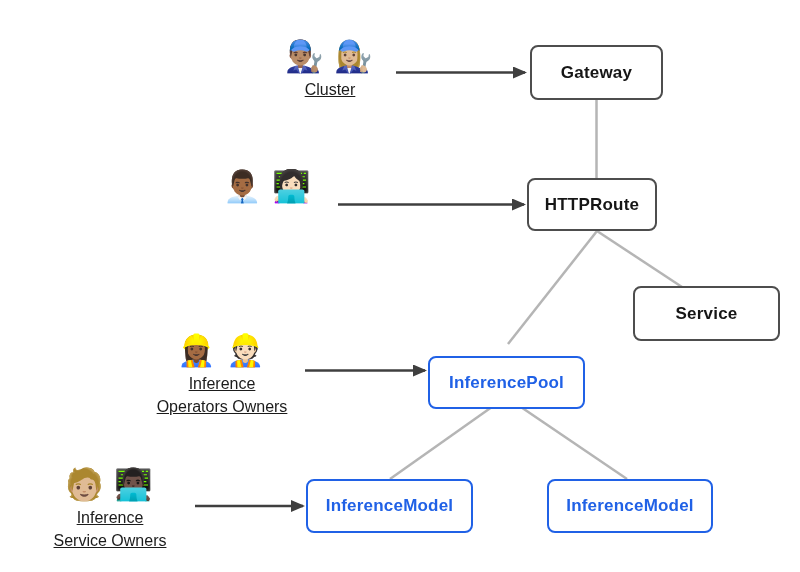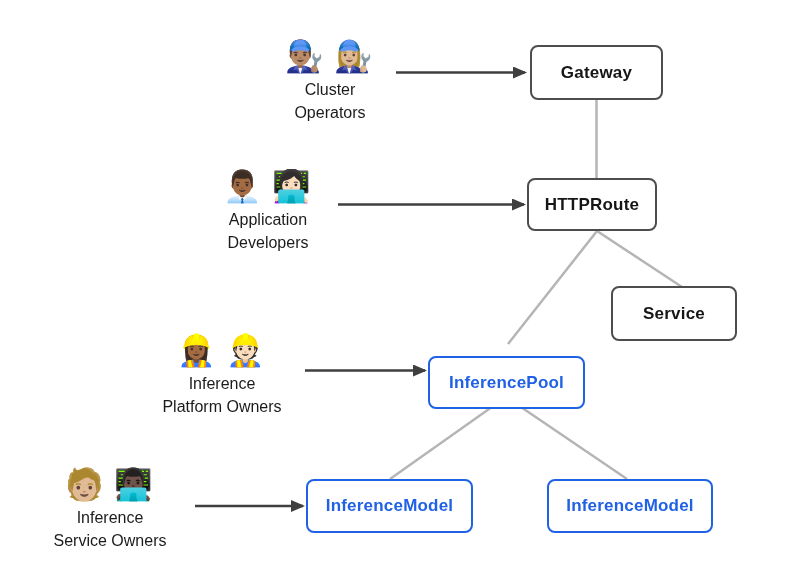--- a/index.html
+++ b/index.html
@@ -62,21 +62,21 @@
     font-size: 31px;
     line-height: 42px;
     letter-spacing: 1px;
     white-space: nowrap;
   }
   .persona .plabel {
     font-size: 16px;
     line-height: 23px;
     color: #1b1b1b;
   }
-  .persona .plabel span { display: block; }
+  .persona .plabel span { display: block; text-decoration: underline; }
 </style>
 </head>
 <body>
 
 <div class="canvas">
 
   <svg class="edges" viewBox="0 0 800 572" xmlns="http://www.w3.org/2000/svg">
     <defs>
       <marker id="arrowhead" markerUnits="userSpaceOnUse" markerWidth="14" markerHeight="12" refX="12" refY="6" orient="auto">
         <path d="M0,0 L14,6 L0,12 Z" style="fill: var(--arrow-dark, #3f3f3f);"></path>
@@ -92,49 +92,44 @@
     <line class="arrow" x1="396" y1="72.5" x2="525" y2="72.5" marker-end="url(#arrowhead)"></line>
     <line class="arrow" x1="338" y1="204.5" x2="524" y2="204.5" marker-end="url(#arrowhead)"></line>
     <line class="arrow" x1="305" y1="370.5" x2="425" y2="370.5" marker-end="url(#arrowhead)"></line>
     <line class="arrow" x1="195" y1="506" x2="303" y2="506" marker-end="url(#arrowhead)"></line>
   </svg>
 
   <div class="node core" style="left:530px; top:45px; width:133px; height:55px;">Gateway</div>
 
   <div class="node core" style="left:527px; top:178px; width:130px; height:53px;">HTTPRoute</div>
 
-  <div class="node core" style="left:611px; top:286px; width:126px; height:55px;">Service</div>
+  <div class="node core" style="left:633px; top:286px; width:147px; height:55px;">Service</div>
 
   <div class="node ext" style="left:428px; top:356px; width:157px; height:53px;">InferencePool</div>
 
   <div class="node ext" style="left:306px; top:479px; width:167px; height:54px;">InferenceModel</div>
 
   <div class="node ext" style="left:547px; top:479px; width:166px; height:54px;">InferenceModel</div>
 
   <div class="persona" style="left:245px; top:36px; width:170px;">
     <div class="emoji">👨🏽‍🔧 👩🏼‍🔧</div>
     <div class="plabel">
       <span>Cluster</span>
-      <span>Operators</span>
     </div>
   </div>
 
   <div class="persona" style="left:183px; top:166px; width:170px;">
     <div class="emoji">👨🏾‍💼 👩🏻‍💻</div>
-    <div class="plabel">
-      <span>Application</span>
-      <span>Developers</span>
-    </div>
   </div>
 
   <div class="persona" style="left:132px; top:330px; width:180px;">
     <div class="emoji">👷🏾‍♀️ 👷🏻</div>
     <div class="plabel">
       <span>Inference</span>
-      <span>Platform Owners</span>
+      <span>Operators Owners</span>
     </div>
   </div>
 
   <div class="persona" style="left:15px; top:464px; width:190px;">
     <div class="emoji">🧑🏼 👨🏿‍💻</div>
     <div class="plabel">
       <span>Inference</span>
       <span>Service Owners</span>
     </div>
   </div>

